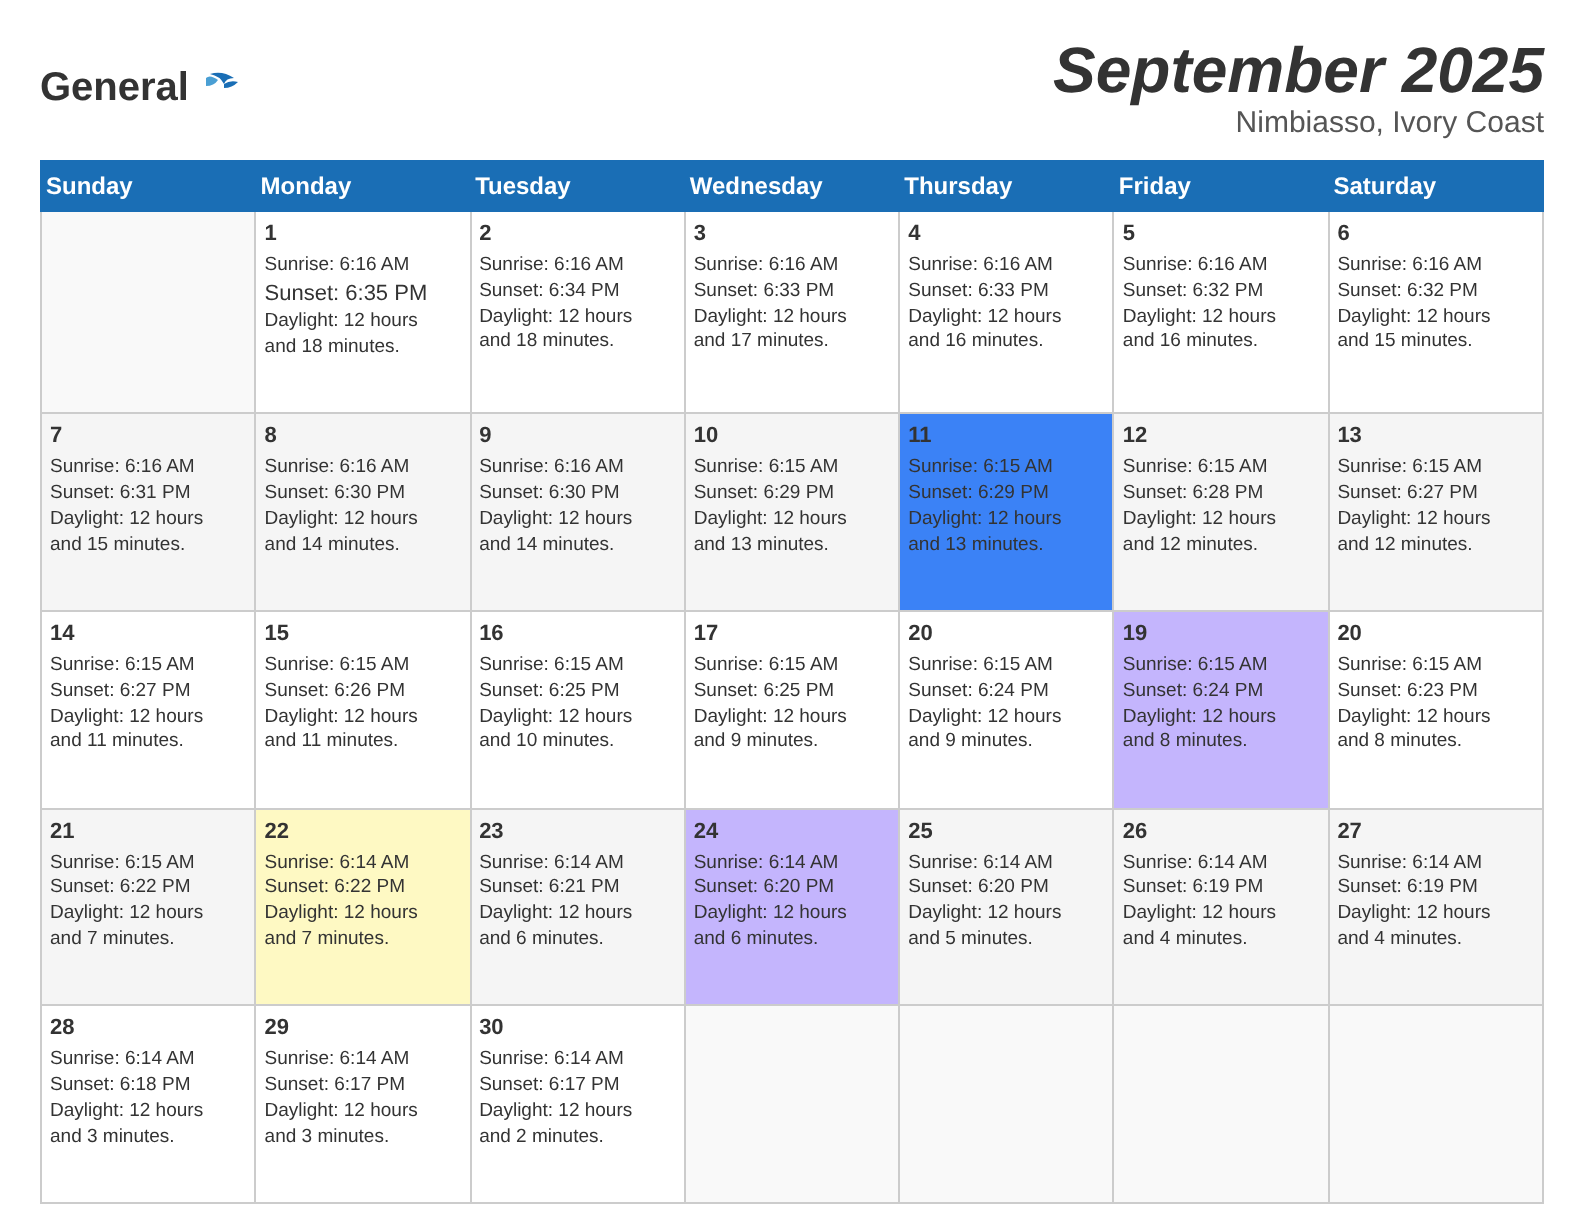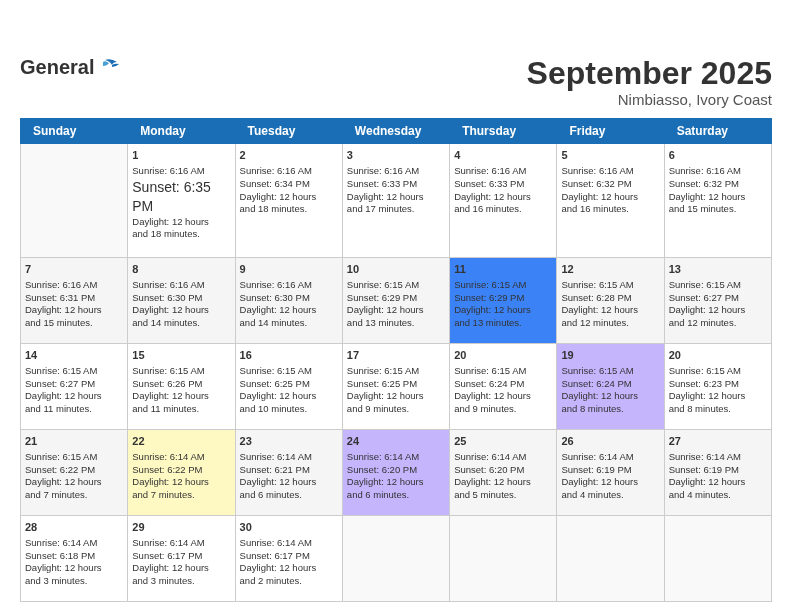--- a/index.html
+++ b/index.html
@@ -13,59 +13,59 @@
     .page {
       width: 792px;
       height: 612px;
       padding: 18px 20px 10px 20px;
       display: flex;
       flex-direction: column;
     }
     .header {
       display: flex;
       justify-content: space-between;
-      align-items: flex-start;
+      align-items: center;
       margin-bottom: 10px;
-      margin-top: 38px;
     }
     .logo {
       display: flex;
       align-items: center;
     }
     .logo-text {
       display: flex;
       flex-direction: column;
       line-height: 1.1;
     }
     .title-area {
       text-align: right;
     }
     .month-title {
       font-size: 32px;
       font-weight: bold;
       color: #333;
       line-height: 1.1;
+      font-style: italic;
     }
     .location {
       font-size: 15px;
       color: #555;
     }
     .calendar {
       flex: 1;
       border: 1px solid #ccc;
       border-collapse: collapse;
       width: 100%;
       table-layout: fixed;
     }
     .calendar th {
       background: #1a6eb5;
       color: #fff;
       font-size: 12px;
       font-weight: bold;
-      padding: 5px 12px;
+      padding: 5px 2px;
       text-align: left;
       border: 1px solid #1a6eb5;
     }
     .calendar td {
       border: 1px solid #ccc;
       vertical-align: top;
       padding: 4px 4px;
       font-size: 9.5px;
       color: #333;
       line-height: 1.35;
@@ -122,21 +122,21 @@
         <th>Friday</th>
         <th>Saturday</th>
       </tr>
     </thead>
     <tbody id="calendar-body">
     <tr style="background: rgb(255, 255, 255);">
           <td class="empty-cell" style="background: rgb(255, 255, 255);"></td>
           <td style="background: rgb(255, 255, 255);">
             <span class="day-num">1</span>
             <span style="display: block; font-size: 9.5px; line-height: 1.35;">Sunrise: 6:16 AM</span>
-            <span style="display: block; font-size: 14px; line-height: 1.35;">Sunset: 6:35 PM</span>
+            <span style="display: block; font-size: 11px; line-height: 1.35;">Sunset: 6:35 PM</span>
             <span style="display: block; font-size: 9.5px; line-height: 1.35;">Daylight: 12 hours</span>
             <span style="display: block; font-size: 9.5px; line-height: 1.35;">and 18 minutes.</span>
           </td>
           <td style="background: rgb(255, 255, 255);">
             <span class="day-num">2</span>
             <span style="display: block; font-size: 9.5px; line-height: 1.35;">Sunrise: 6:16 AM</span>
             <span style="display: block; font-size: 9.5px; line-height: 1.35;">Sunset: 6:34 PM</span>
             <span style="display: block; font-size: 9.5px; line-height: 1.35;">Daylight: 12 hours</span>
             <span style="display: block; font-size: 9.5px; line-height: 1.35;">and 18 minutes.</span>
           </td>

